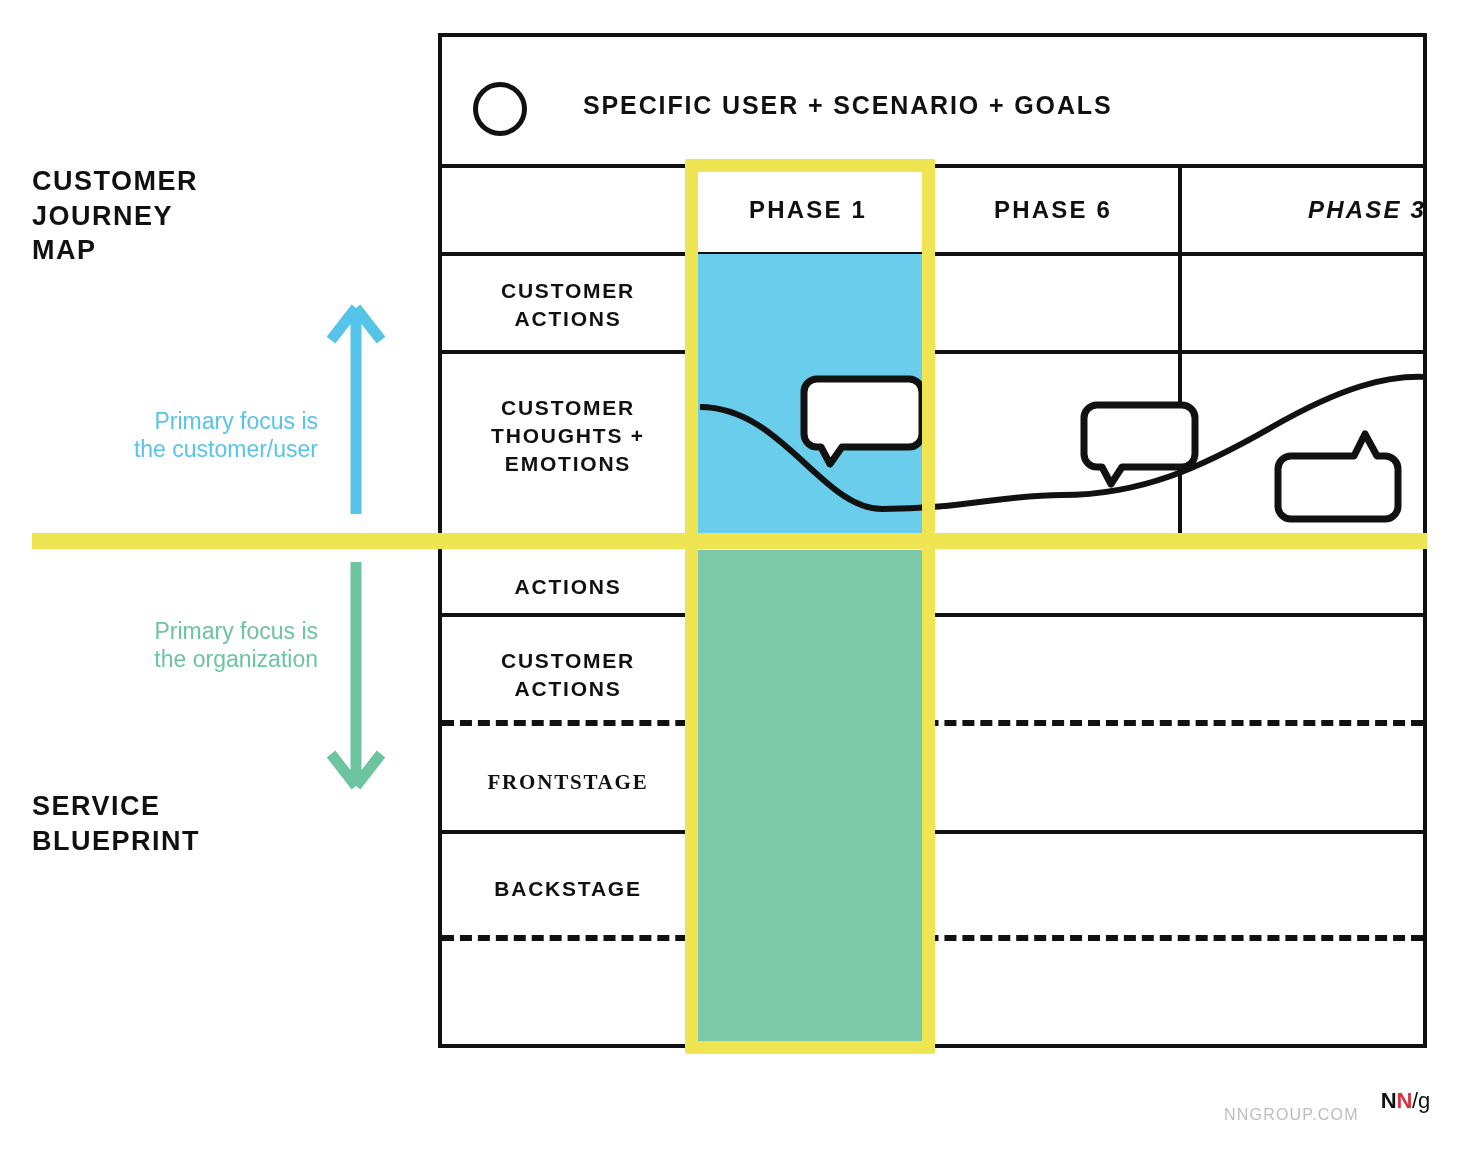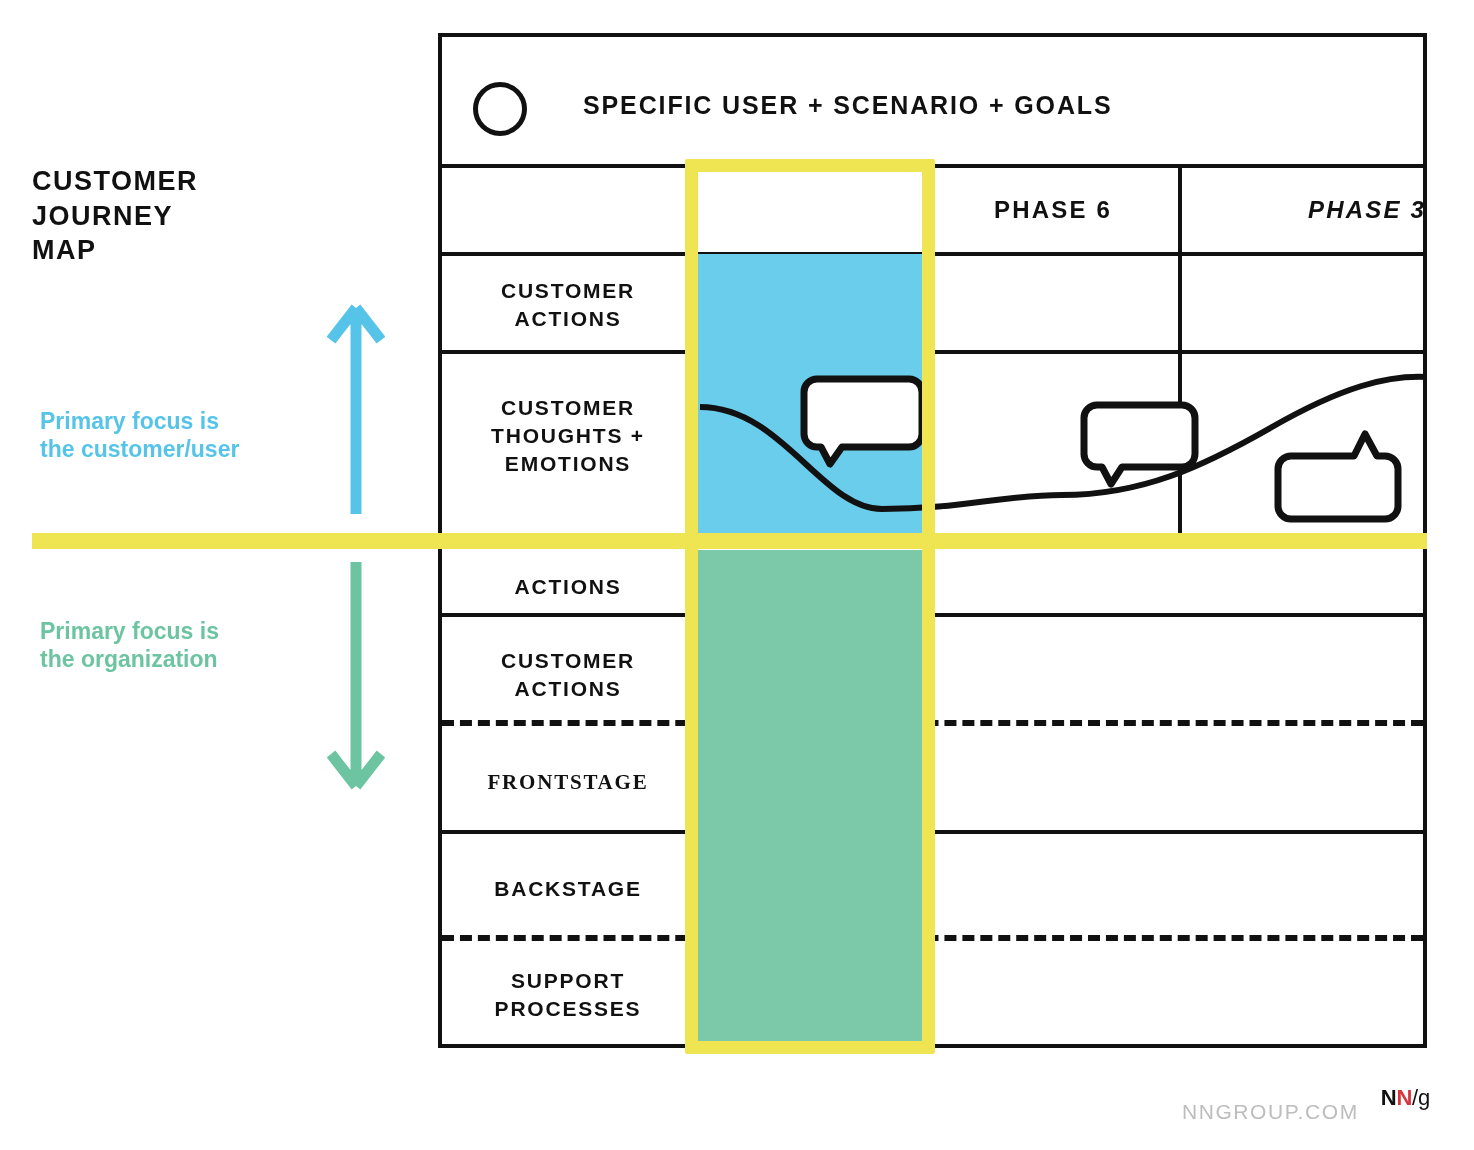--- a/index.html
+++ b/index.html
@@ -27,23 +27,24 @@
     letter-spacing: 0.055em;
     line-height: 1.28;
     color: #111111;
     white-space: pre-line;
   }
   #title-cjm { left: 32px; top: 164px; }
   #title-sb  { left: 32px; top: 789px; }
 
   .focus-note {
     position: absolute;
-    font-weight: bold;
+    font-weight: normal;
     font-size: 23px;
     line-height: 1.22;
+    text-align: right;
     white-space: pre-line;
   }
   #note-customer {
     left: 40px; top: 407px; width: 278px;
     color: #56c4e8;
   }
   #note-org {
     left: 40px; top: 617px; width: 278px;
     color: #6cc4a1;
   }
@@ -167,21 +168,21 @@
   
   #footer {
     position: absolute;
     right: 44px;
     bottom: 26px;
     display: flex;
     align-items: center;
     gap: 22px;
   }
   #footer-url {
-    font-size: 21px;
+    font-size: 16px;
     letter-spacing: 0.075em;
     color: #bdbdbd;
     font-weight: normal;
     margin-top: 29px;
   }
   #footer-logo {
     font-size: 22px;
     font-weight: bold;
     letter-spacing: -0.01em;
     color: #111111;
@@ -192,20 +193,22 @@
 </style>
 </head>
 <body>
 
 <div id="stage">
 
   <div class="side-title" id="title-cjm">CUSTOMER
 JOURNEY
 MAP</div>
 
+  <div class="side-title" id="title-sb">SERVICE
+BLUEPRINT</div>
 
   <div class="focus-note" id="note-customer">Primary focus is
 the customer/user</div>
 
   <div class="focus-note" id="note-org">Primary focus is
 the organization</div>
 
   <svg class="arrow-svg" id="arrow-up" width="58" height="222" viewBox="0 0 58 222">
     <path d="M29 8 L54 40 M29 8 L4 40 M29 8 L29 214" stroke="#56c4e8" stroke-width="11" fill="none" stroke-linecap="butt" stroke-linejoin="miter"></path>
   </svg>
@@ -228,36 +231,35 @@
     <div class="hline dashed" style="top:898px;"></div>
 
     <div class="vline" style="left:246px; top:127px; height:379px;"></div>
     <div class="vline" style="left:246px; top:506px; height:503px;"></div>
     <div class="vline" style="left:486px; top:127px; height:379px;"></div>
     <div class="vline" style="left:736px; top:127px; height:379px;"></div>
 
     <div class="fill" id="fill-blue" style="top:217px; height:289px;"></div>
     <div class="fill" id="fill-green" style="top:513px; height:500px;"></div>
 
+    <div class="phase-head" style="left:246px; width:240px;">PHASE 1</div>
     <div class="phase-head" style="left:486px; width:250px;">PHASE 6</div>
     <div class="phase-head" style="left:779px; width:292px;font-style:italic;">PHASE 3</div>
 
     <div class="row-label" style="top:240px;">CUSTOMER
 ACTIONS</div>
     <div class="row-label" style="top:357px;">CUSTOMER
 THOUGHTS +
 EMOTIONS</div>
 
     <div class="row-label" style="top:536px;">ACTIONS</div>
     <div class="row-label" style="top:610px;">CUSTOMER
 ACTIONS</div>
     <div class="row-label" style="top:732px;font-family:Liberation Serif, serif;">FRONTSTAGE</div>
     <div class="row-label" style="top:838px;">BACKSTAGE</div>
-    <div class="row-label" style="top:930px;">SUPPORT
-PROCESSES</div>
 
     <svg id="curve-layer" width="985" height="1011" viewBox="0 0 985 1011">
       <path d="M 258 370 C 340 370 380 472 440 472
                C 520 472 560 458 620 458
                C 700 458 760 430 830 390
                C 900 350 945 338 985 340" fill="none" stroke="#111111" stroke-width="6"></path>
 
       <path d="M 375 342 h 92 a 13 13 0 0 1 13 13 v 42 a 13 13 0 0 1 -13 13
                h -67 l -12 17 l -9 -17 h -4 a 13 13 0 0 1 -13 -13 v -42
                a 13 13 0 0 1 13 -13 z" fill="#ffffff" stroke="#111111" stroke-width="7" stroke-linejoin="round"></path>

